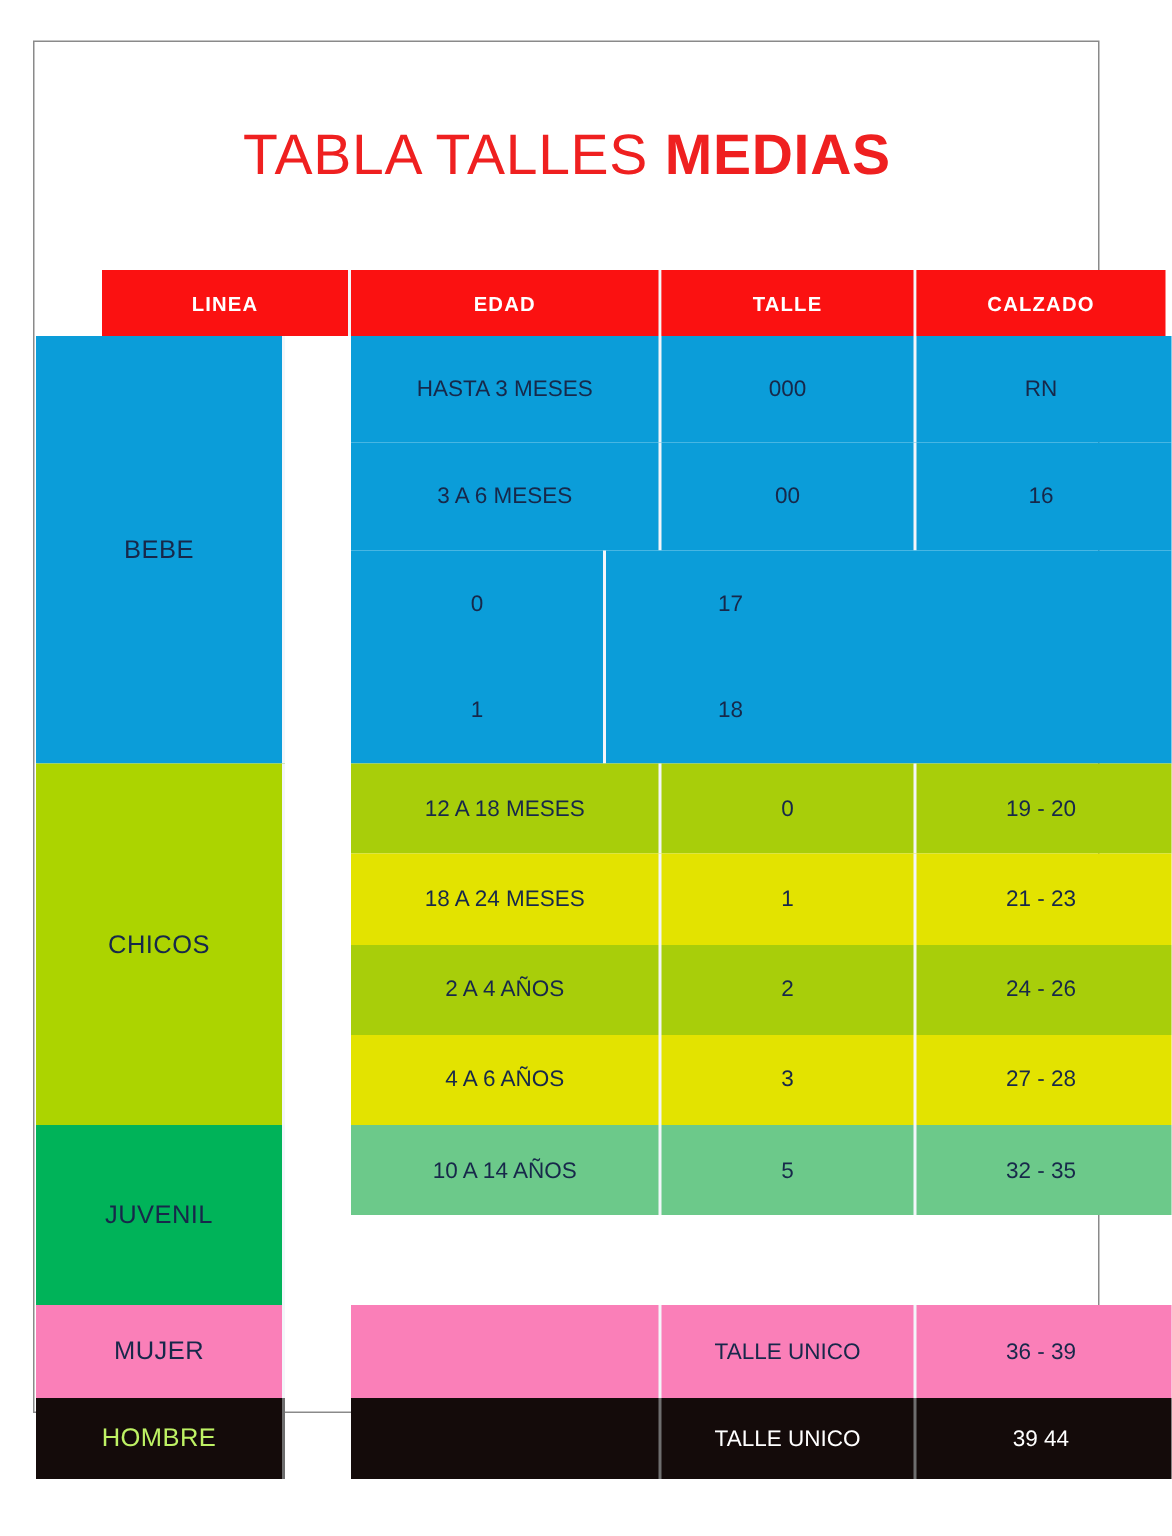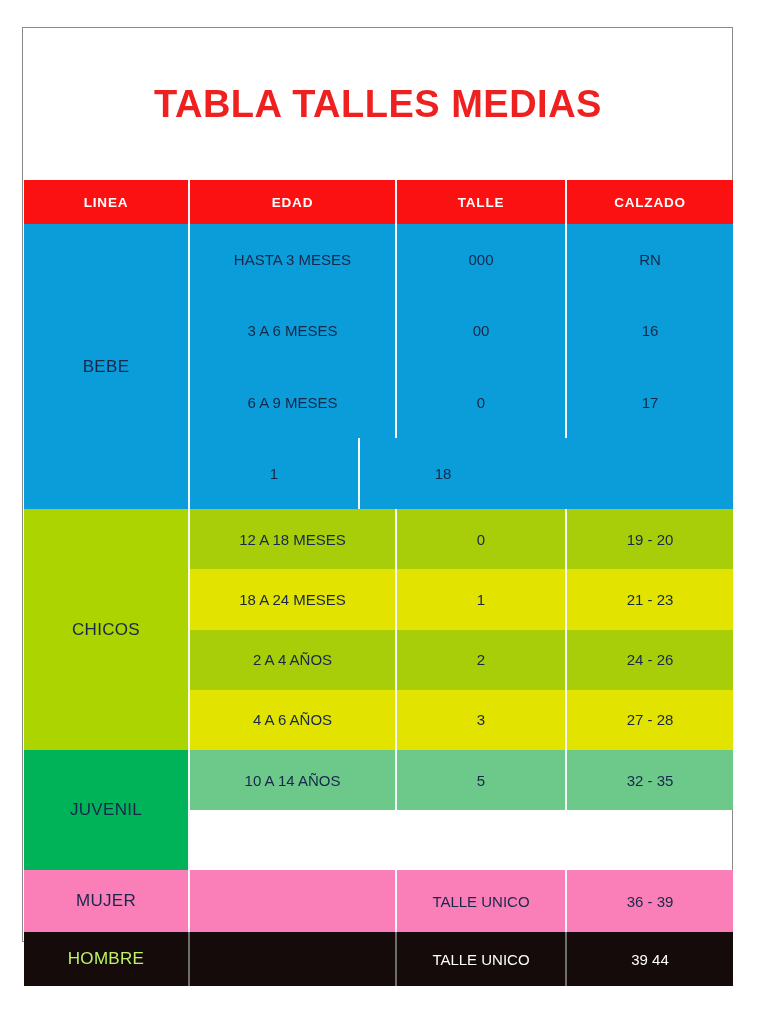--- a/index.html
+++ b/index.html
@@ -38,36 +38,37 @@
     justify-content: center;
     background: #ffffff;
   }
   .title {
     color: #ef2020;
     font-size: 38px;
     letter-spacing: 0.5px;
     white-space: nowrap;
     line-height: 1;
   }
-  .title .light { font-weight: 700; }
+  .title .light { font-weight: 400; }
   .title .bold  { font-weight: 700; margin-top: 20px; }
 
   
   .table {
     position: absolute;
     left: 24px;
     top: 180px;
     width: 709px;
     height: 762px;
   }
 
   .row {
     display: flex;
     width: 100%;
     box-sizing: border-box;
+    margin-left: 44px;
   }
 
   .cell {
     box-sizing: border-box;
     display: flex;
     align-items: center;
     justify-content: center;
     text-align: center;
     font-size: 15px;
     color: #17284a;
@@ -144,21 +145,20 @@
         <div class="cell c-edad">HASTA 3 MESES</div>
         <div class="cell c-talle">000</div>
         <div class="cell c-calzado">RN</div>
       </div>
       <div class="row" style="height:25%;background:#0b9dd9;">
         <div class="cell c-edad">3 A 6 MESES</div>
         <div class="cell c-talle">00</div>
         <div class="cell c-calzado">16</div>
       </div>
       <div class="row" style="height:25%;background:#0b9dd9;">
-        <div class="cell c-edad">6 A 9 MESES</div>
         <div class="cell c-talle">0</div>
         <div class="cell c-calzado">17</div>
       </div>
       <div class="row" style="height:25%;background:#0b9dd9;">
         <div class="cell c-talle">1</div>
         <div class="cell c-calzado">18</div>
       </div>
     </div>
   </div>
 

